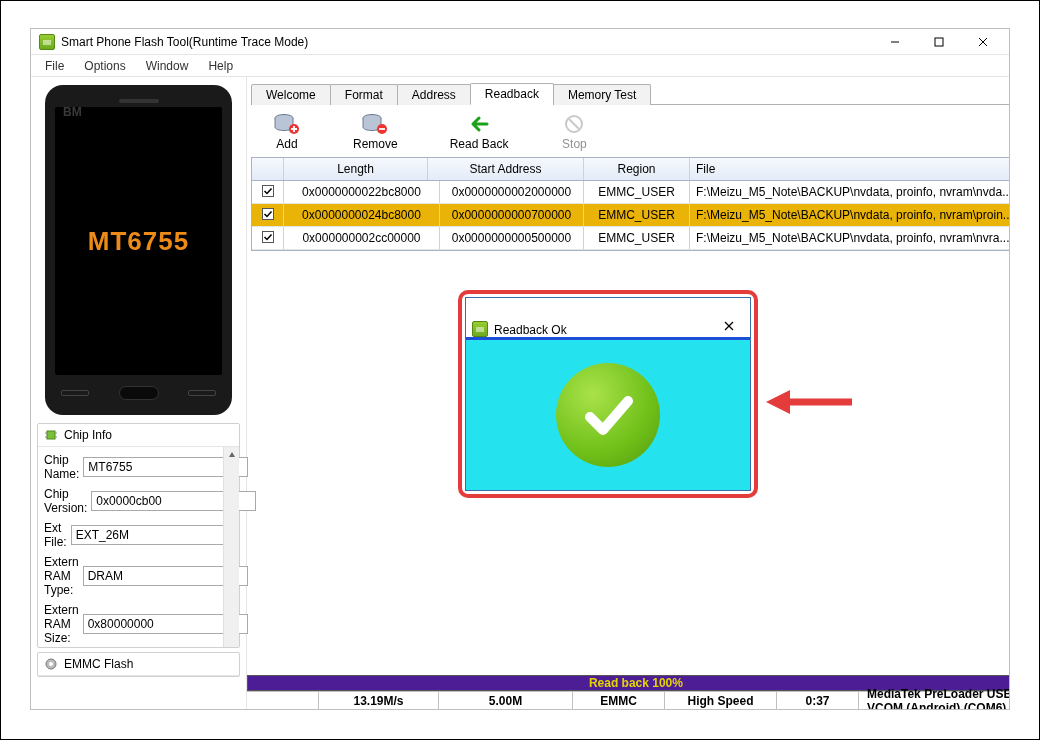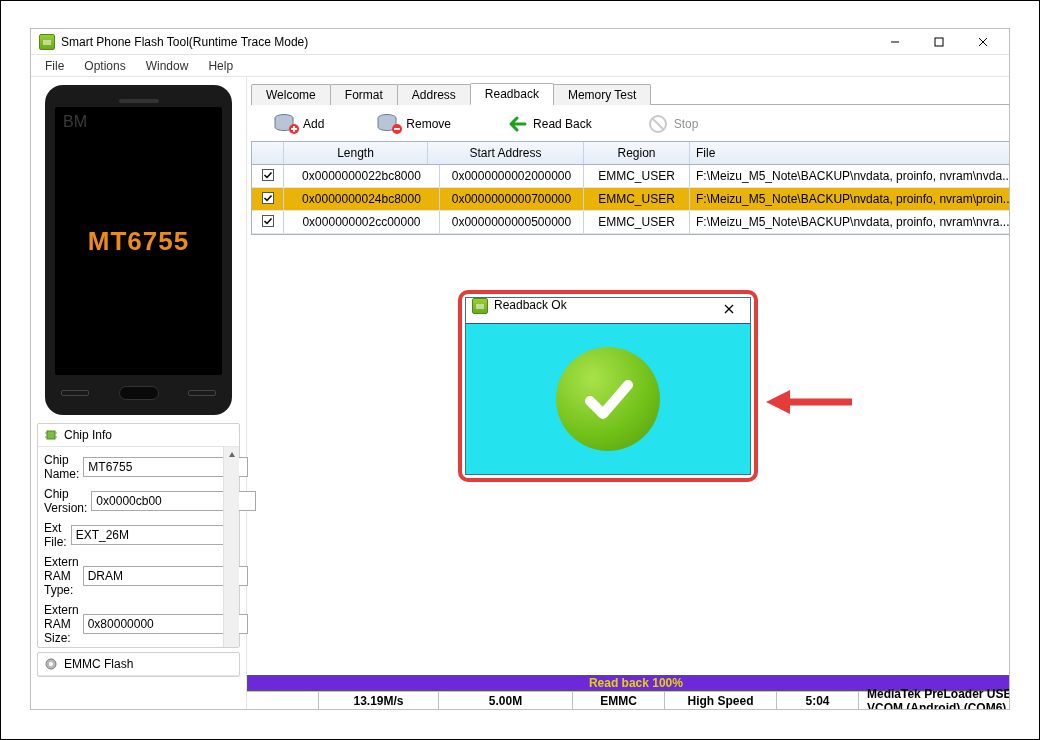--- a/index.html
+++ b/index.html
@@ -11,71 +11,71 @@
   .titlebar-icon svg { width:10px;height:10px;}
   .title-text { flex:1; color:#000; }
   .winctrl { width: 44px; height: 26px; display:flex; align-items:center; justify-content:center; color:#555; }
   .winctrl svg { width:10px; height:10px; }
   .menubar { height: 22px; display:flex; align-items:center; padding: 0 6px; border-bottom:1px solid #e5e5e5; color:#333; gap:4px; }
   .menubar span { padding: 2px 8px; }
   .body-area { flex:1; display:flex; overflow:hidden; }
   .left-panel { width: 216px; border-right:1px solid #e5e5e5; display:flex; flex-direction:column; padding:4px; gap:4px; }
   .phone { flex:0 0 330px; background:#1a1a1a; border-radius:18px; margin:4px 10px 4px 10px; position:relative; display:flex; flex-direction:column; align-items:center; padding:14px 10px 10px; }
   .phone-speaker { width:40px; height:4px; background:#333; border-radius:2px; margin-bottom:4px;}
-  .phone-bm { position:absolute; left:18px; top:28px; color:#3a3a3a; font-size:16px; font-weight:normal;}
+  .phone-bm { position:absolute; left:18px; top:20px; color:#3a3a3a; font-size:12px; font-weight:bold;}
   .phone-screen { flex:1; width:100%; background:#000; display:flex; align-items:center; justify-content:center; border-radius:2px; }
   .phone-screen span { color:#ec8b18; font-weight:700; font-size:26px; letter-spacing:1px; }
   .phone-btns { height:24px; width:100%; display:flex; justify-content:space-between; align-items:center; padding:0 6px; margin-top:6px;}
   .phone-btn-side{width:28px;height:6px;border:1px solid #444;border-radius:2px;}
   .phone-home{width:40px;height:14px;background:#0a0a0a;border:1px solid #333;border-radius:7px;}
   .groupbox { border:1px solid #d0d0d0; border-radius:2px; margin:0 2px; }
   .groupbox-header { display:flex; align-items:center; gap:6px; padding:4px 6px; border-bottom:1px solid #e5e5e5; }
   .groupbox-header.icon-only svg{width:14px;height:14px;}
   .chipinfo-body { padding:6px 4px 2px 6px; display:flex; flex-direction:column; gap:6px; position:relative;}
   .chiprow { display:flex; align-items:center; gap:4px; }
   .chiprow label { width:94px; color:#000; }
   .chiprow input { flex:1; height:20px; border:1px solid #a9a9a9; padding:0 4px; background:#fff; }
   .vscroll { position:absolute; right:0; top:0; bottom:0; width:16px; background:#f0f0f0; border-left:1px solid #e0e0e0;}
   .vscroll-btn{height:16px;background:#f0f0f0;display:flex;align-items:center;justify-content:center;}
   .vscroll-btn svg{width:8px;height:8px;fill:#666;}
   .right-panel { flex:1; display:flex; flex-direction:column; padding:6px 4px 0 4px; position:relative; }
   .tabs { display:flex; align-items:flex-end; height:22px; border-bottom:1px solid #b0b0b0; }
   .tab { padding:3px 14px; border:1px solid #b0b0b0; border-bottom:none; background:#f2f2f2; margin-right:-1px; position:relative; top:1px; border-radius:2px 2px 0 0;}
   .tab.active { background:#fff; border-bottom:1px solid #fff; }
   .toolbar { display:flex; gap:52px; padding:8px 22px 6px; align-items:center; }
-  .tbbtn { display:flex; flex-direction:row; align-items:center; gap:2px; color:#000;}
+  .tbbtn { display:flex; flex-direction:column; align-items:center; gap:2px; color:#000;}
   .tbbtn .ticon{width:28px;height:22px;display:flex;align-items:center;justify-content:center;}
   .tbbtn.disabled { opacity:.45; }
   .table { border:1px solid #a7b4c8; }
   .thead { display:flex; background:linear-gradient(#f5f8fd,#e4ecf7); border-bottom:1px solid #a7b4c8; }
   .th,.td { border-right:1px solid #c7d2e3; padding:3px 6px; text-align:center; height:22px; line-height:16px; overflow:hidden; white-space:nowrap; text-overflow:ellipsis;}
   .col-chk{width:32px;}
   .col-start{width:156px;}
   .col-len{width:144px;}
   .col-region{width:106px;}
   .col-file{flex:1;text-align:left;}
   .tbody .trow { display:flex; border-bottom:1px solid #e4e4e4; }
   .trow.sel { background:#eab308; color:#000; }
   .trow .td.col-file{text-align:left;}
   .chk { width:12px;height:12px;border:1px solid #555;display:inline-flex;align-items:center;justify-content:center;background:#fff;}
   .chk svg{width:10px;height:10px;}
-  .progress-bar { height:16px; background:#6d28d9; color:#e5d400; font-weight:600; display:flex; align-items:center; justify-content:center; border:1px solid #555; margin:0 0 0 0;}
+  .progress-bar { height:16px; background:#4c1d95; color:#e5d400; font-weight:600; display:flex; align-items:center; justify-content:center; border:1px solid #555; margin:0 0 0 0;}
   .statusbar { display:flex; height:18px; border-top:1px solid #c0c0c0; }
   .statusbar div { padding:1px 8px; border-right:1px solid #c0c0c0; display:flex; align-items:center; justify-content:center;font-weight:bold; }
   .sb-spacer{width:72px;}
   .sb1{width:120px;justify-content:flex-end;}
   .sb2{width:134px;justify-content:flex-end;}
   .sb3{width:92px;font-weight:bold;}
   .sb4{width:112px;}
   .sb5{width:82px;}
   .sb6{flex:1;justify-content:flex-start;}
   
   .dialog-wrap{position:absolute;left:458px;top:290px;width:300px;border:4px solid #e43b3b;border-radius:10px;padding:3px;background:#fff;}
   .dialog{border:1px solid #3a6ea5;background:#fff;}
-  .dialog-title{height:26px;display:flex;align-items:flex-start;padding:0 6px;border-bottom:1px solid #1d4ed8;}
+  .dialog-title{height:26px;display:flex;align-items:flex-end;padding:0 6px;border-bottom:3px solid #1d4ed8;margin-top:16px;}
   .dialog-title .titlebar-icon{margin:0 6px 0 0;}
   .dlg-close{width:30px;height:22px;display:flex;align-items:center;justify-content:center;}
   .dialog-body{background:#24e3ef;height:150px;display:flex;align-items:center;justify-content:center;}
   .check-circle{width:104px;height:104px;border-radius:50%;background:radial-gradient(circle at 35% 30%, #a9e24a, #6fbf18 60%, #539a10);display:flex;align-items:center;justify-content:center;}
   .check-circle svg{width:64px;height:64px;}
   .arrow{position:absolute;left:764px;top:382px;width:90px;height:40px;}
   .arrow svg{width:100%;height:100%;}
   .bottom-zone{position:absolute;left:0;right:0;bottom:0;display:flex;flex-direction:column;}
 </style>
 </head>
@@ -282,21 +282,21 @@
       <div class="bottom-zone">
         <div class="progress-bar">
           <span>Read back 100%</span>
         </div>
         <div class="statusbar">
           <div class="sb-spacer"></div>
           <div class="sb1">13.19M/s</div>
           <div class="sb2">5.00M</div>
           <div class="sb3">EMMC</div>
           <div class="sb4">High Speed</div>
-          <div class="sb5">5:04</div>
+          <div class="sb5">0:37</div>
           <div class="sb6">MediaTek PreLoader USB VCOM (Android) (COM6)</div>
         </div>
       </div>
     </div>
   </div>
 </div>
 
 <div class="dialog-wrap">
   <div class="dialog">
     <div class="dialog-title">

